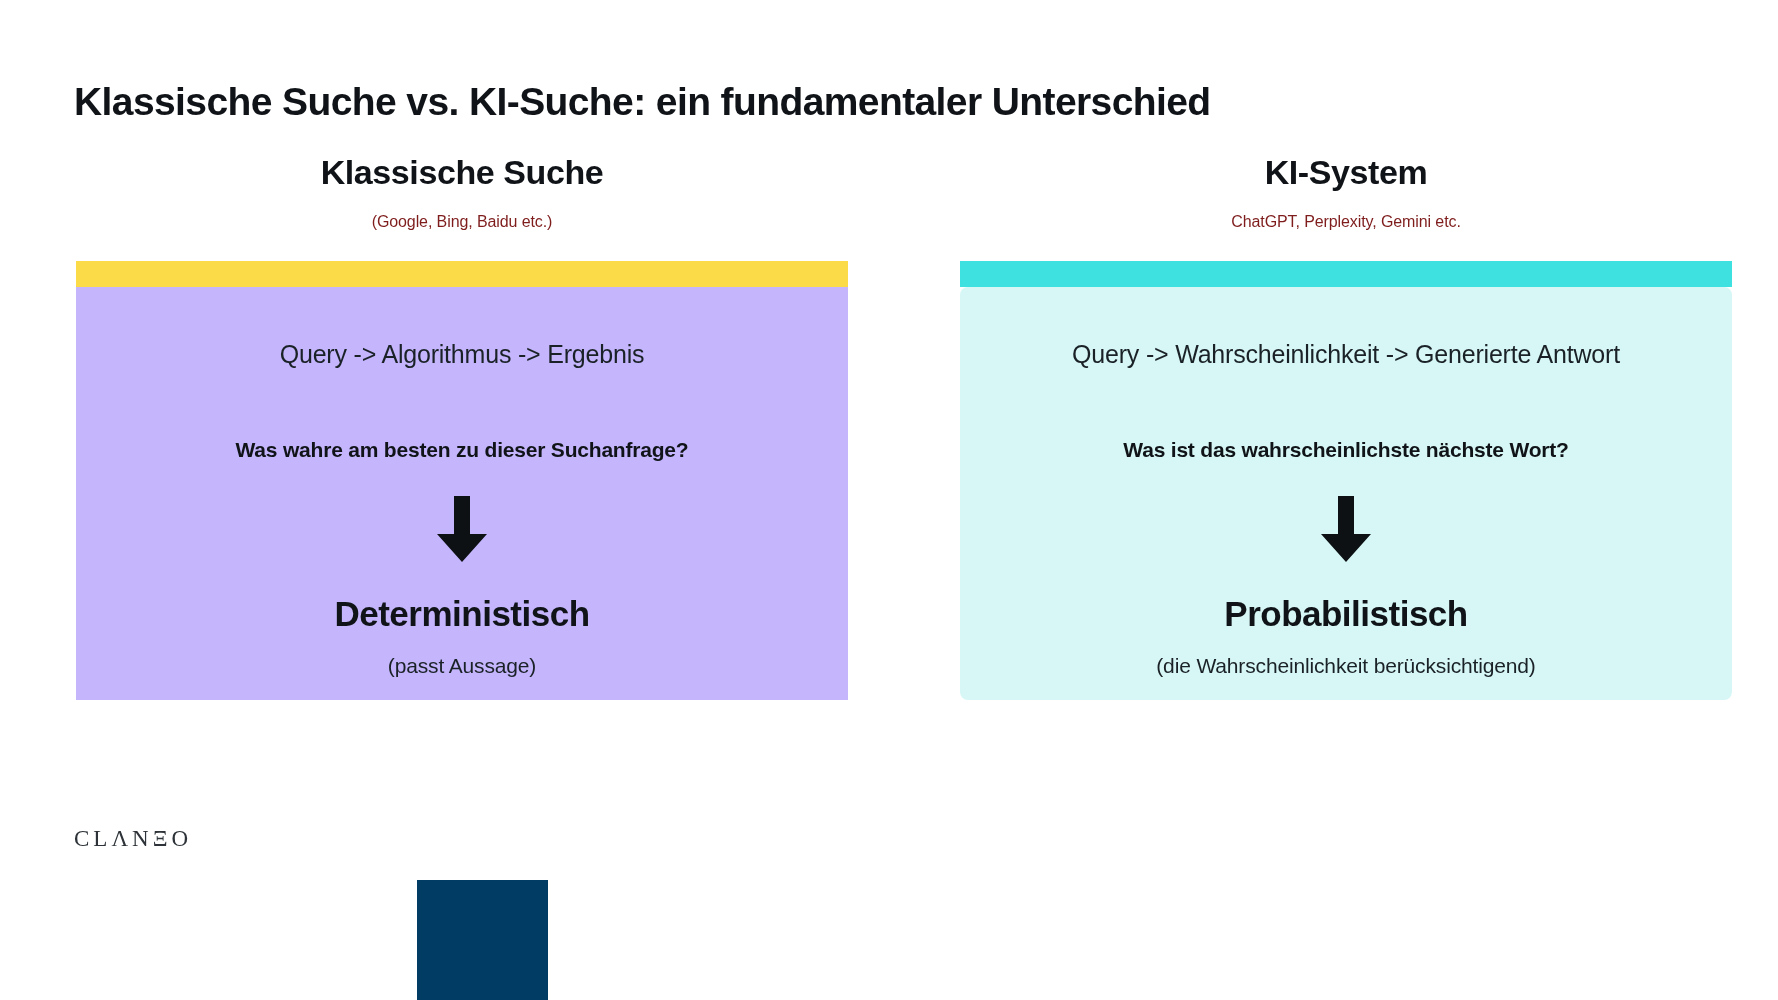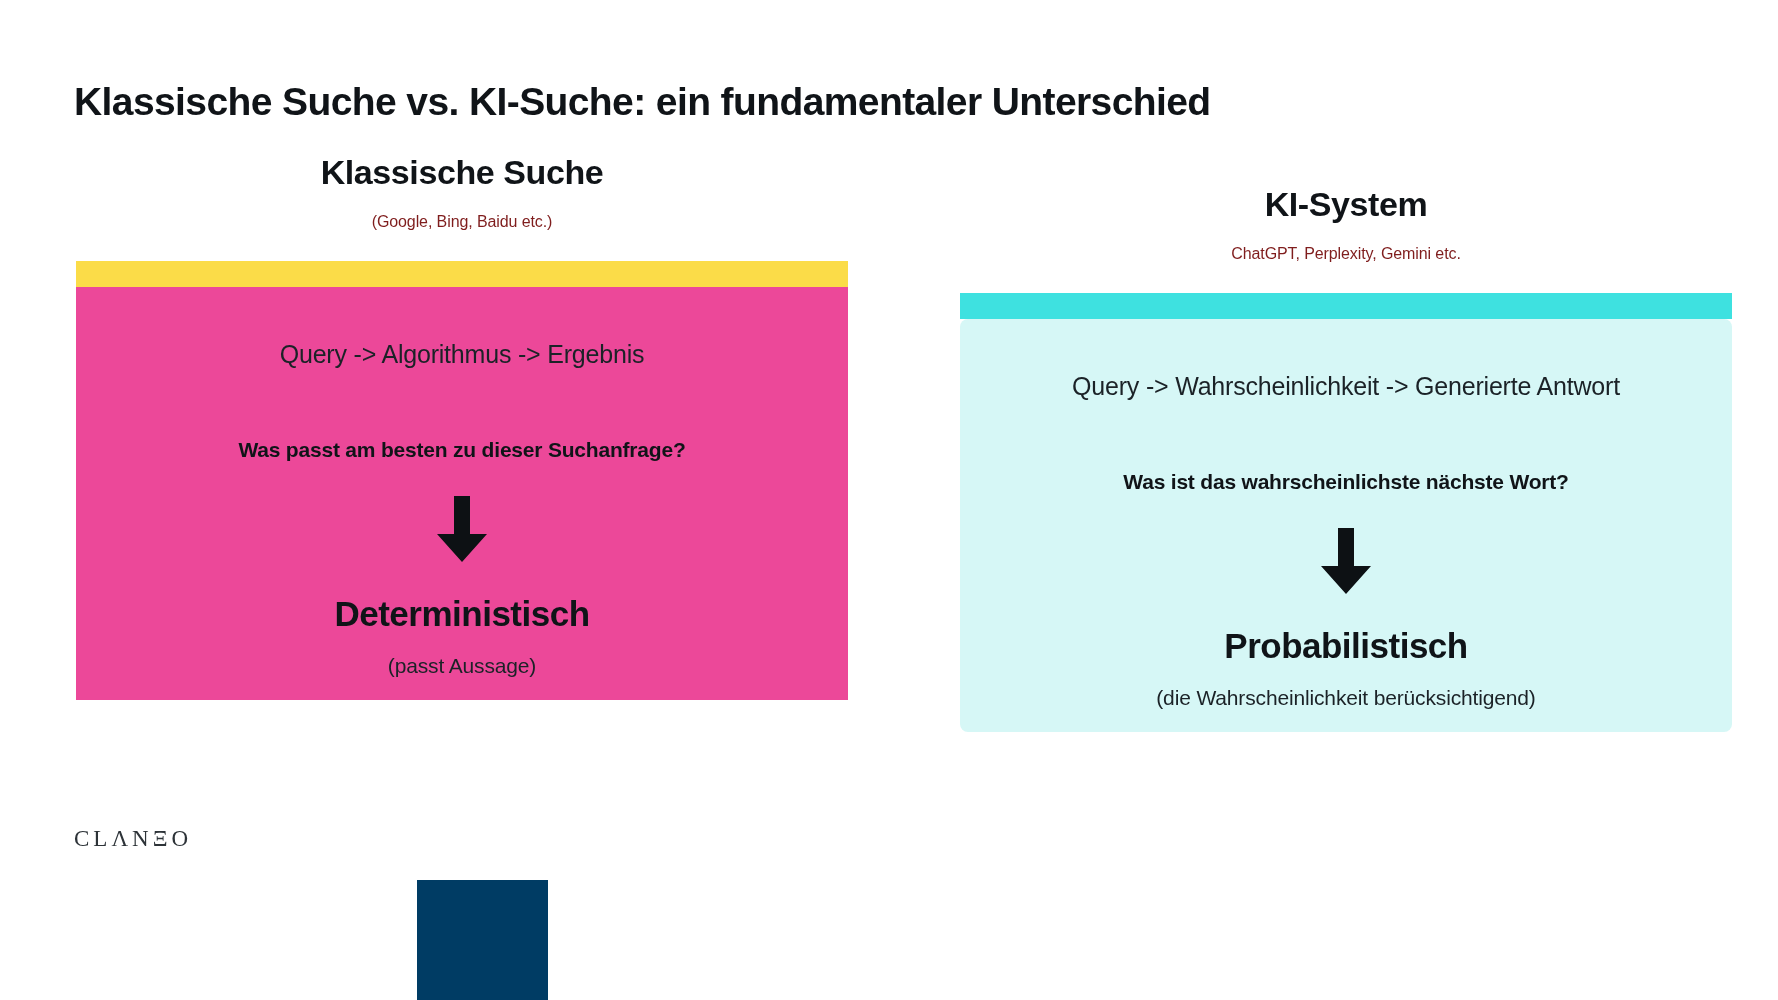--- a/index.html
+++ b/index.html
@@ -35,21 +35,21 @@
     width: 1778px;
     display: flex;
     justify-content: flex-start;
   }
 
   .column {
     position: absolute;
     top: 0;
   }
   .column.left  { left: 76px;  width: 772px; }
-  .column.right { left: 960px; width: 772px; margin-top: 32px; }
+  .column.right { left: 960px; width: 772px; }
 
   .col-head {
     text-align: center;
     width: 100%;
   }
   .col-title {
     font-size: 34px;
     font-weight: 700;
     letter-spacing: -0.4px;
     color: #101418;
@@ -117,21 +117,21 @@
   .result-sub {
     margin-top: 20px;
     font-size: 21px;
     font-weight: 400;
     color: #1b2227;
     letter-spacing: -0.15px;
   }
 
   
   .card.yellow .card-bar  { background: #FBDC48; }
-  .card.yellow .card-body { background: #ec4899; }
+  .card.yellow .card-body { background: #c4b5fd; }
   
   .card.cyan .card-bar  { background: #3EE1E0; }
   .card.cyan .card-body { background: #D6F7F6; border-radius: 8px; }
 
   .logo {
     position: absolute;
     left: 74px;
     top: 826px;
     font-size: 23px;
     letter-spacing: 4px;
@@ -159,21 +159,21 @@
   <div class="column left">
     <div class="col-head">
       <div class="col-title">Klassische Suche</div>
       <div class="col-sub">(Google, Bing, Baidu etc.)</div>
     </div>
 
     <div class="card yellow">
       <div class="card-bar"></div>
       <div class="card-body">
         <div class="flow-line">Query -&gt; Algorithmus -&gt; Ergebnis</div>
-        <div class="question-line">Was passt am besten zu dieser Suchanfrage?</div>
+        <div class="question-line">Was wahre am besten zu dieser Suchanfrage?</div>
         <div class="arrow">
           <svg width="56" height="68" viewBox="0 0 56 68" aria-hidden="true">
             <path d="M20 0 H36 V38 H53 L28 66 L3 38 H20 Z" fill="#0d1114"></path>
           </svg>
         </div>
         <div class="result-line">Deterministisch</div>
         <div class="result-sub">(passt Aussage)</div>
       </div>
     </div>
   </div>

